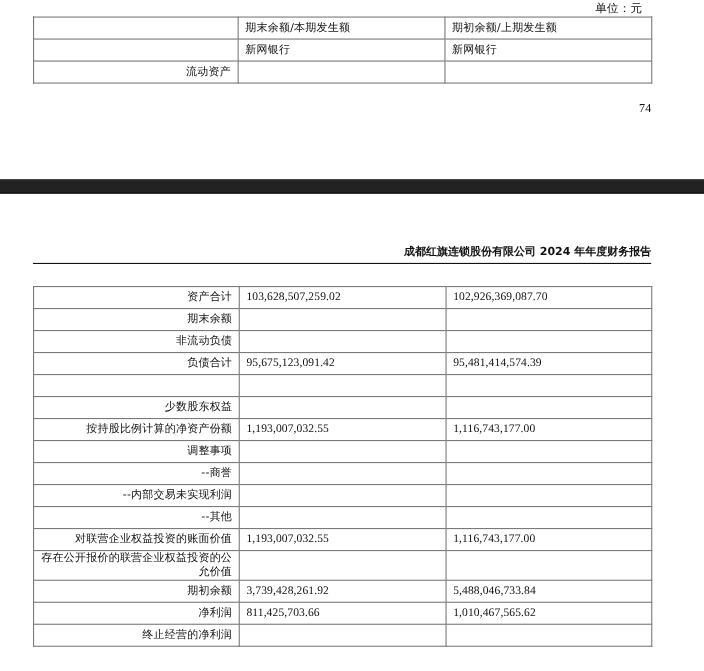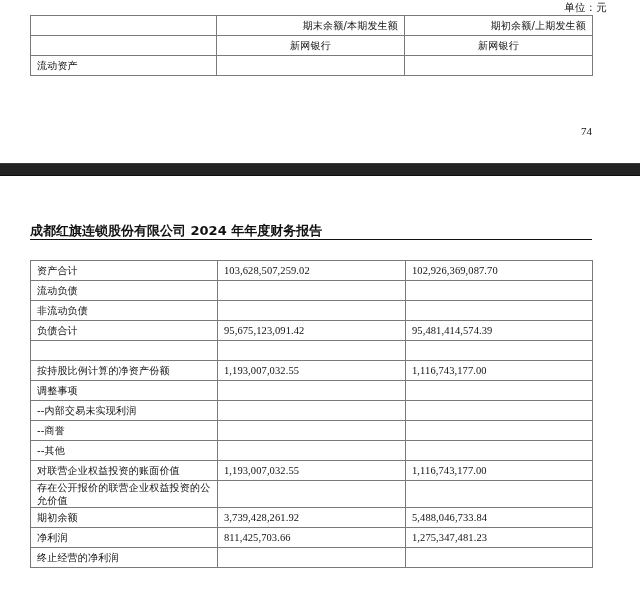--- a/index.html
+++ b/index.html
@@ -12,50 +12,50 @@
     height: 610px;
     position: relative;
     overflow: hidden;
     font-family: "DejaVu Sans", "Liberation Sans", sans-serif;
     color: #111111;
   }
 
   
   .page-unit-label {
     position: absolute;
-    right: 33px;
+    right: 56px;
     top: 1px;
     font-size: 10.5px;
     letter-spacing: 0.2px;
     white-space: nowrap;
   }
   .page-number {
     position: absolute;
     right: 48px;
     top: 93px;
     font-size: 11px;
     font-family: "Liberation Serif", serif;
-    margin-top: 32px;
   }
   .page-gap {
     position: absolute;
     left: 0;
     top: 163px;
     width: 640px;
     height: 11px;
     background: #222222;
     border-top: 1px solid #3a3a3a;
     border-bottom: 1px solid #0d0d0d;
   }
   .page-header {
     position: absolute;
     left: 30px;
     top: 222px;
     width: 562px;
-    font-size: 13px;
+    text-align: right;
+    font-size: 10px;
     font-weight: bold;
     font-family: "DejaVu Sans", "Liberation Sans", sans-serif;
     white-space: nowrap;
   }
   .page-header-rule {
     position: absolute;
     left: 30px;
     top: 239px;
     width: 562px;
     height: 0;
@@ -73,42 +73,42 @@
     border: 1px solid #7a7a7a;
     padding: 0 6px;
     height: 19px;
     line-height: 13px;
     vertical-align: middle;
     background: #ffffff;
     overflow: hidden;
   }
   td.label {
     background: #d4d4d4;
-    text-align: left;
+    text-align: right;
     letter-spacing: 0.2px;
   }
   td.label.blank {
     background: #ffffff;
   }
   td.value {
     background: #ffffff;
     text-align: left;
     font-family: "Liberation Serif", serif;
     font-size: 10.5px;
     letter-spacing: 0.1px;
     padding-right: 9px;
   }
   td.head {
     background: #d4d4d4;
-    text-align: right;
+    text-align: left;
     letter-spacing: 0.2px;
   }
   td.sub {
     background: #ffffff;
-    text-align: center;
+    text-align: left;
     letter-spacing: 0.2px;
   }
   td.tall {
     height: 36px;
     line-height: 16px;
     white-space: normal;
     margin-left: 20px;
   }
 
   
@@ -167,56 +167,61 @@
     <col style="width:188px">
     <col style="width:187px">
   </colgroup>
   <tbody>
       <tr>
         <td class="label">资产合计</td>
         <td class="value">103,628,507,259.02</td>
         <td class="value">102,926,369,087.70</td>
       </tr>
       <tr>
-        <td class="label">流动负债</td>
+        <td class="label">期末余额</td>
         <td class="value"></td>
         <td class="value"></td>
       </tr>
       <tr>
         <td class="label">非流动负债</td>
         <td class="value"></td>
         <td class="value"></td>
       </tr>
       <tr>
         <td class="label">负债合计</td>
         <td class="value">95,675,123,091.42</td>
         <td class="value">95,481,414,574.39</td>
       </tr>
       <tr>
         <td class="label blank"></td>
         <td class="value"></td>
         <td class="value"></td>
       </tr>
       <tr>
+        <td class="label">少数股东权益</td>
+        <td class="value"></td>
+        <td class="value"></td>
+      </tr>
+      <tr>
         <td class="label">按持股比例计算的净资产份额</td>
         <td class="value">1,193,007,032.55</td>
         <td class="value">1,116,743,177.00</td>
       </tr>
       <tr>
         <td class="label">调整事项</td>
         <td class="value"></td>
         <td class="value"></td>
       </tr>
       <tr>
+        <td class="label">--商誉</td>
+        <td class="value"></td>
+        <td class="value"></td>
+      </tr>
+      <tr>
         <td class="label">--内部交易未实现利润</td>
-        <td class="value"></td>
-        <td class="value"></td>
-      </tr>
-      <tr>
-        <td class="label">--商誉</td>
         <td class="value"></td>
         <td class="value"></td>
       </tr>
       <tr>
         <td class="label">--其他</td>
         <td class="value"></td>
         <td class="value"></td>
       </tr>
       <tr>
         <td class="label">对联营企业权益投资的账面价值</td>
@@ -229,21 +234,21 @@
         <td class="value tall"></td>
       </tr>
       <tr>
         <td class="label">期初余额</td>
         <td class="value">3,739,428,261.92</td>
         <td class="value">5,488,046,733.84</td>
       </tr>
       <tr>
         <td class="label">净利润</td>
         <td class="value">811,425,703.66</td>
-        <td class="value">1,275,347,481.23</td>
+        <td class="value">1,010,467,565.62</td>
       </tr>
       <tr>
         <td class="label">终止经营的净利润</td>
         <td class="value"></td>
         <td class="value"></td>
       </tr>
     </tbody>
 </table>
 
 </body></html>

